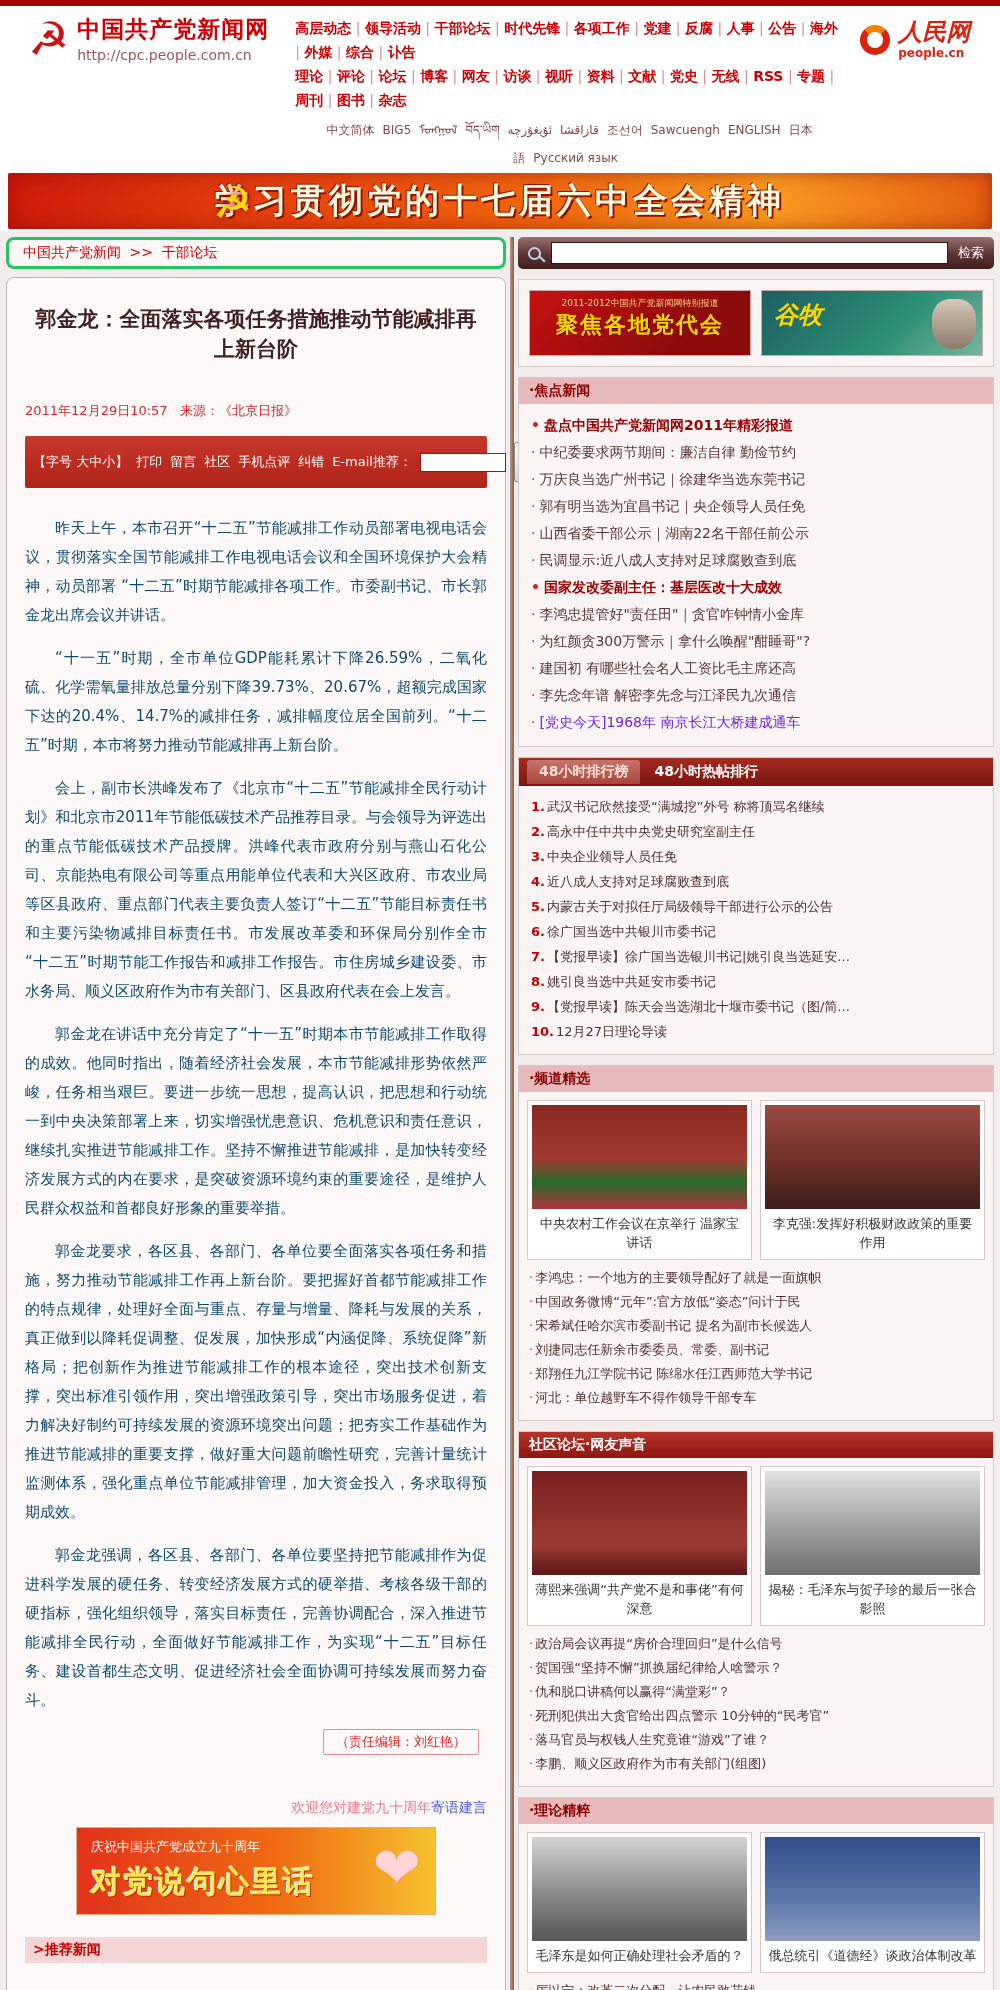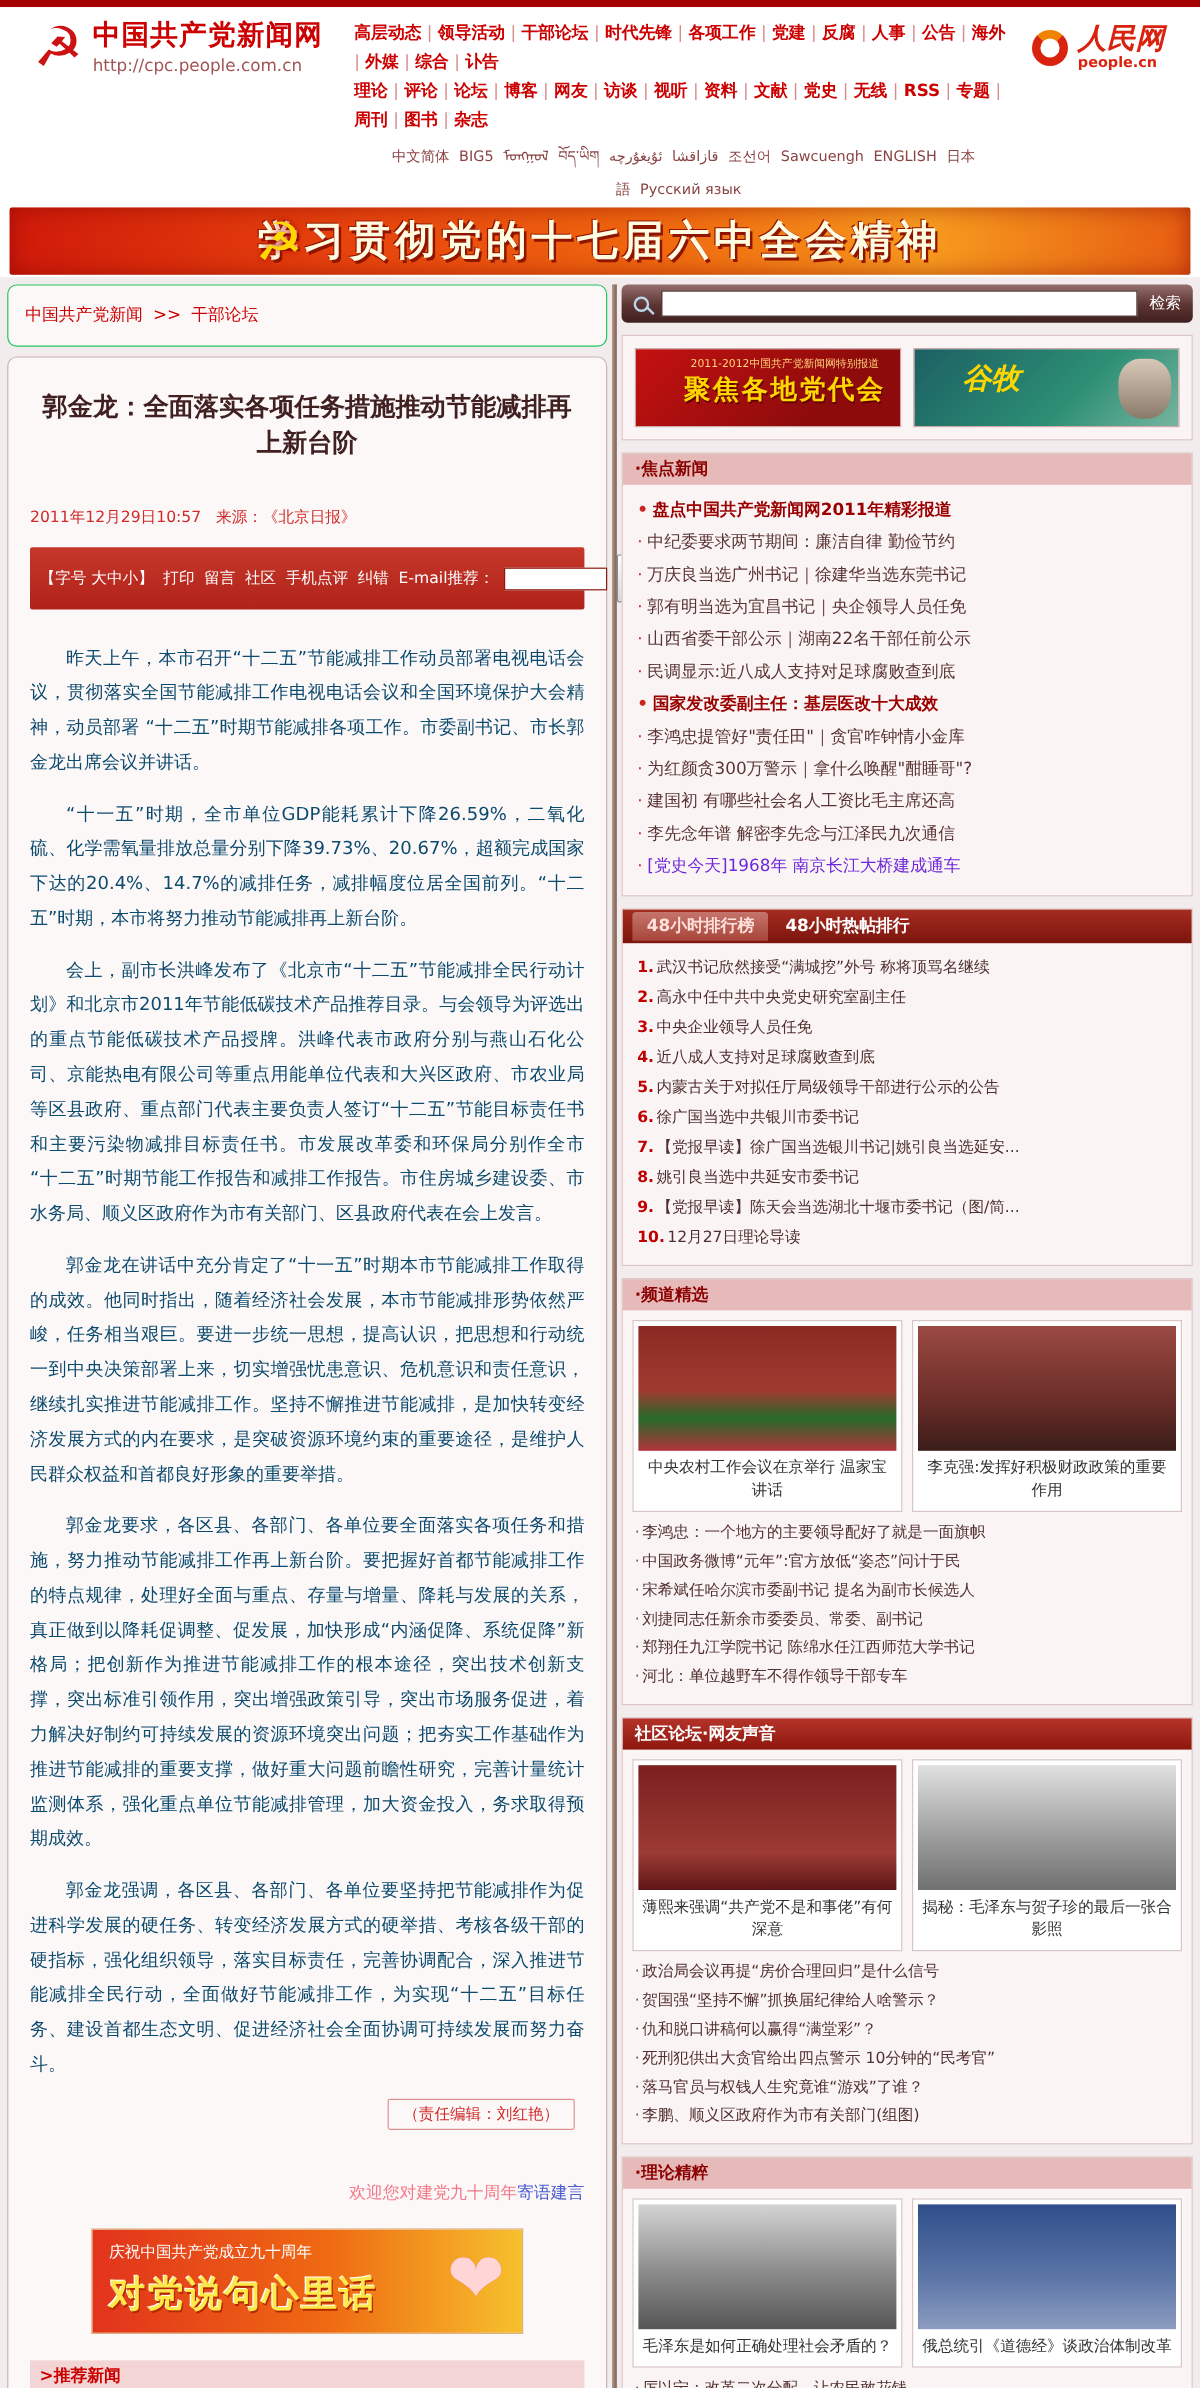--- a/index.html
+++ b/index.html
@@ -40,21 +40,21 @@
   .campaign .emblem { position:absolute; left:205px; top:4px; font-size:44px; color:#ffd700; text-shadow:0 0 6px #a00; }
   .campaign .slogan { font-size:34px; font-weight:bold; color:#fffbe0; letter-spacing:4px;
     text-shadow:2px 2px 0 #8f1500, -1px -1px 0 #8f1500; }
 
   
   .content { display:flex; padding:6px 6px 0 6px; background:#f2ecec; align-items:stretch; }
   .left-col { width:500px; }
   .col-divider { width:4px; background:linear-gradient(90deg,#b49a8c,#7d5f52); margin:0 4px; }
   .right-col { flex:1; min-width:0; }
 
-  .crumb-box { border:1px solid #22c55e; border-radius:8px; background:#fdf8f8; padding:16px 14px;
+  .crumb-box { border:3px solid #22c55e; border-radius:8px; background:#fdf8f8; padding:4px 14px;
     font-size:14px; color:#cc0000; }
   .crumb-box .sep { color:#cc0000; margin:0 4px; }
 
   .article-box { border:1px solid #c9b2b2; border-radius:8px; background:#fdf8f8; margin-top:8px;
     padding:26px 18px 14px 18px; min-height:1760px; }
   .art-title { text-align:center; font-size:21px; font-weight:bold; color:#402020; line-height:30px; padding:0 10px; }
   .art-meta { text-align:left; font-size:13px; color:#d02a2a; margin-top:38px; }
   .art-meta .src { color:#d02a2a; }
 
   .toolbar { margin-top:16px; background:linear-gradient(180deg,#c6362b,#b02318); border-radius:2px;
@@ -74,21 +74,21 @@
   .art-body p { font-size:15px; line-height:29px; color:#0c4a6e; text-indent:2em; text-align:justify;
     margin-bottom:14px; }
 
   .editor-box { width:fit-content; margin:10px 8px 0 auto; border:1px solid #e09090; border-radius:2px;
     padding:3px 12px; color:#d02a2a; font-size:13px; }
 
   .welcome-line { text-align:right; margin-top:44px; font-size:14px; }
   .welcome-line .w-pink { color:#f2798a; }
   .welcome-line .w-blue { color:#4a5bd0; }
 
-  .anniv-banner { width:360px; height:88px; margin:20px auto 0 auto; border:1px solid #e0b080;
+  .anniv-banner { width:360px; height:88px; margin:10px auto 0 auto; border:1px solid #e0b080;
     background:linear-gradient(90deg,#e2331c,#ef6a12 55%,#f6c12d); position:relative; overflow:hidden;
     padding:10px 0 0 14px;
   }
   .anniv-banner .a-line1 { color:#fff; font-size:13px; }
   .anniv-banner .a-line2 { color:#ffe84a; font-size:30px; font-weight:bold; margin-top:6px;
     text-shadow:1px 1px 0 #b02a00, -1px -1px 0 #fff; letter-spacing:2px; }
   .anniv-heart { position:absolute; right:14px; top:6px; font-size:58px; color:#ffd5d5;
     text-shadow:0 0 0 #f33; }
 
   .recommend { margin-top:22px; }
@@ -98,21 +98,21 @@
   .search-bar { height:32px; border-radius:5px; background:linear-gradient(180deg,#96706e,#5b3432 55%,#402020);
     display:flex; align-items:center; padding:0 10px; gap:10px; }
   .mag { position:relative; width:13px; height:13px; border:2px solid #bcd6ee; border-radius:50%; flex:none; }
   .mag::after { content:""; position:absolute; width:8px; height:2px; background:#bcd6ee;
     transform:rotate(45deg); right:-7px; bottom:-2px; }
   .search-input { flex:1; height:22px; border:1px solid #2e1515; background:#fff; }
   .search-btn { color:#fff; font-size:13px; white-space:nowrap; cursor:pointer; }
 
   .side-box { border:1px solid #dcc6c6; background:#fbf4f4; margin-top:10px; }
   .promo-box { padding:10px; display:flex; gap:10px; justify-content:center; }
-  .promo { width:50%; height:66px; position:relative; overflow:hidden; border:1px solid #caa;padding-left:28px; }
+  .promo { width:50%; height:66px; position:relative; overflow:hidden; border:1px solid #caa; }
   .promo-1 { background:linear-gradient(135deg,#c41111,#8e0b0b 70%); text-align:center; }
   .promo-1 .p-top { color:#ffd27a; font-size:9px; margin-top:6px; }
   .promo-1 .p-main { color:#ffd700; font-size:22px; font-weight:bold; text-shadow:1px 1px 0 #600; letter-spacing:2px; }
   .promo-2 { background:linear-gradient(135deg,#1c5f63,#2c8f74 60%,#77b5a0); }
   .promo-2 .p-main { color:#ffd700; font-size:24px; font-weight:bold; font-style:italic; margin:8px 0 0 12px;
     font-family:"DejaVu Serif","Liberation Serif",serif; }
   .promo-2 .p-face { position:absolute; right:6px; top:8px; width:44px; height:50px; border-radius:40% 40% 45% 45%;
     background:linear-gradient(180deg,#d8c8b8,#8a7a6a); }
 
   .box-head { background:#e7baba; color:#8b0000; font-weight:bold; font-size:14px; padding:4px 10px; }

